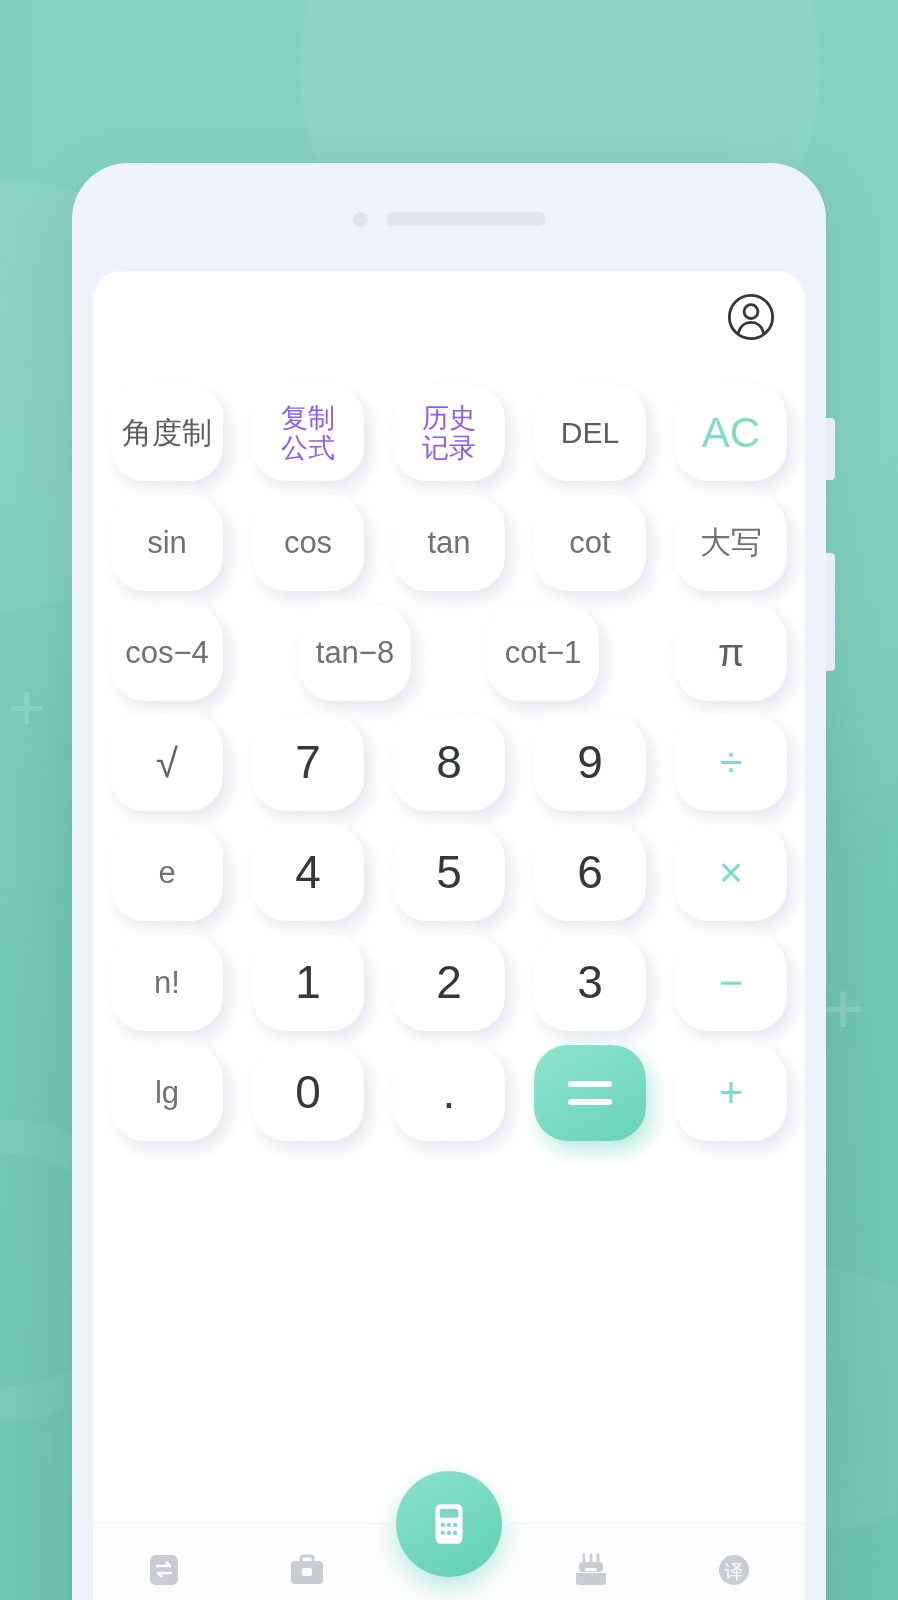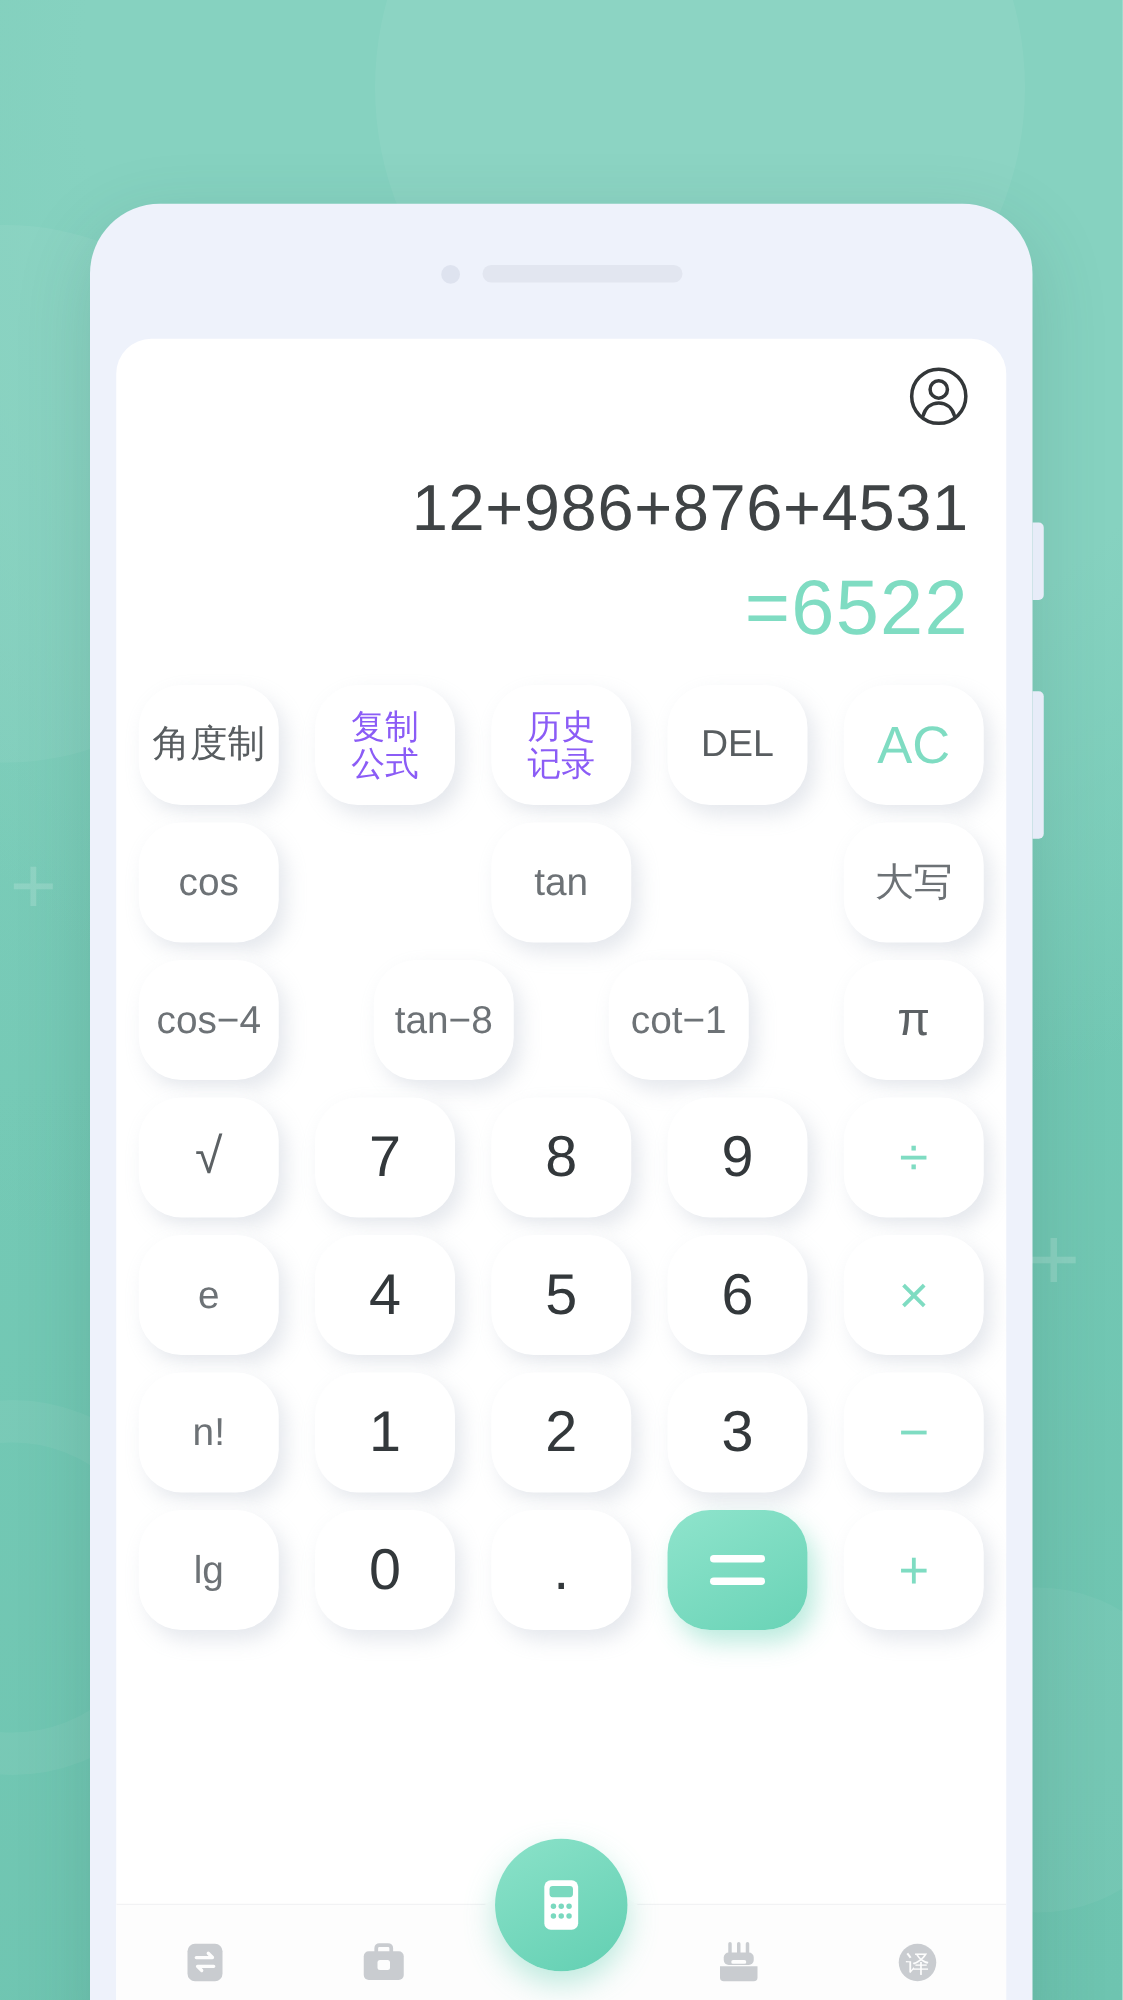--- a/index.html
+++ b/index.html
@@ -135,38 +135,36 @@
     <div class="topbar">
       <div class="avatar-btn">
         <svg viewBox="0 0 48 48" fill="none" stroke="#333739" stroke-width="2.6">
           <circle cx="24" cy="24" r="20"></circle>
           <circle cx="24" cy="19" r="6.4"></circle>
           <path d="M12.4 38.5c1.6-6 6.1-9.6 11.6-9.6s10 3.6 11.6 9.6" stroke-linecap="round"></path>
         </svg>
       </div>
     </div>
 
-    <div class="display">
-      <div class="expr">12+986+876+4531</div>
-      <div class="result">=6522</div>
-    </div>
 
     <div class="keypad" id="keypad">
         <div class="krow">
           <div class="key fn">角度制</div>
           <div class="key fn2">复制
 公式</div>
           <div class="key fn2">历史
 记录</div>
           <div class="key fn">DEL</div>
           <div class="key ac">AC</div>
         </div>
         <div class="krow">
+          <div class="key small">sin</div>
           <div class="key small">cos</div>
           <div class="key small">tan</div>
+          <div class="key small">cot</div>
           <div class="key small">大写</div>
         </div>
         <div class="krow">
           <div class="key small">cos−4</div>
           <div class="key small">tan−8</div>
           <div class="key small">cot−1</div>
           <div class="key pi">π</div>
         </div>
         <div class="krow">
           <div class="key sq">√</div>

